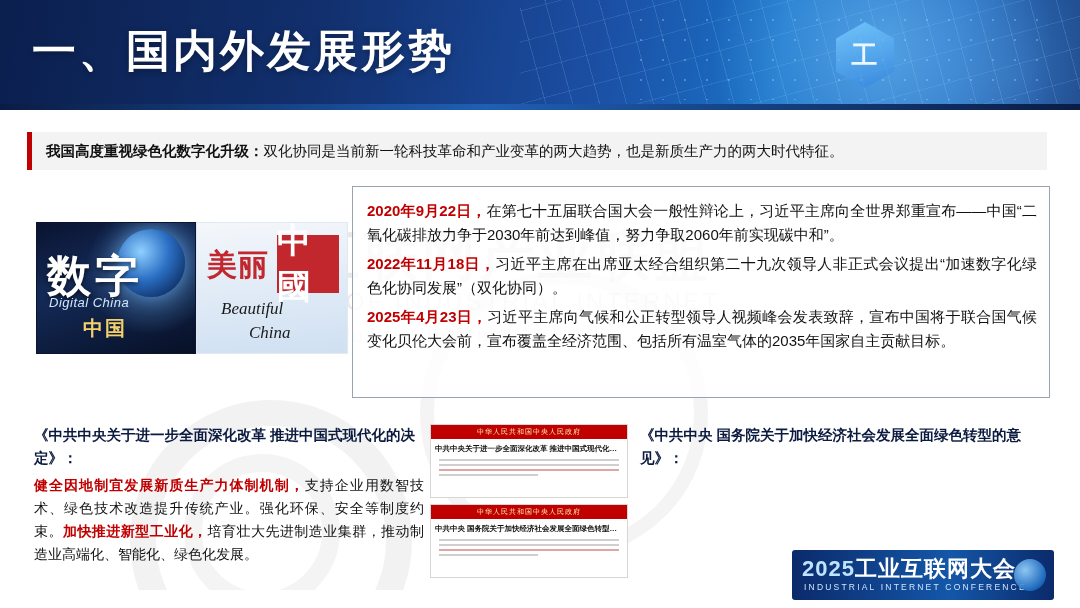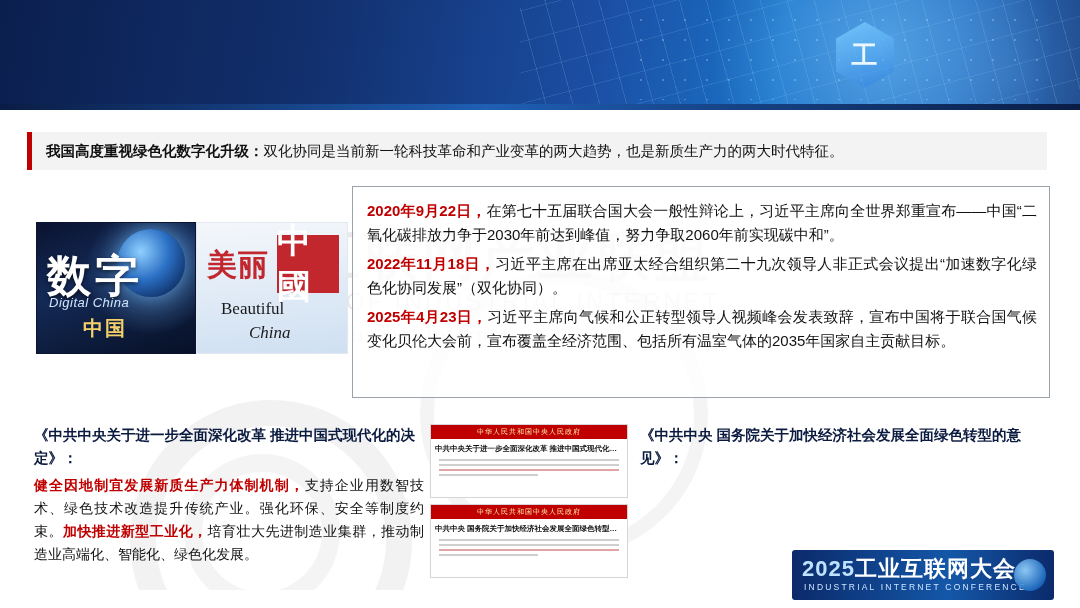--- a/index.html
+++ b/index.html
@@ -234,20 +234,21 @@
     font-size: 30px;
     font-weight: bold;
     font-family: "Liberation Serif", serif;
     letter-spacing: 1px;
   }
   .img-beautiful .bt-en {
     position: absolute;
     left: 24px; top: 76px;
     color: #1a1a1a;
     font-size: 17px;
+    font-style: italic;
     font-family: "Liberation Serif", serif;
   }
   .img-beautiful .bt-en2 {
     position: absolute;
     left: 52px; top: 100px;
     color: #1a1a1a;
     font-size: 17px;
     font-style: italic;
     font-family: "Liberation Serif", serif;
   }
@@ -392,20 +393,21 @@
 
 <div class="slide">
 
   <div class="header">
     <div class="tech-glow"></div>
     <div class="grid-lines"></div>
     <div class="dots"></div>
     <div class="hex-badge">
       <span>工</span>
     </div>
+    <div class="header-title">一、国内外发展形势</div>
   </div>
   <div class="header-underline"></div>
 
   <div class="watermark">
     <div class="wm-text1">工业互联网产业联盟</div>
     <div class="wm-text2">ALLIANCE OF INDUSTRIAL INTERNET</div>
     <div class="wm-text3">Alliance of Industrial Internet</div>
     <div class="wm-gear"></div>
     <div class="wm-circ"></div>
   </div>

